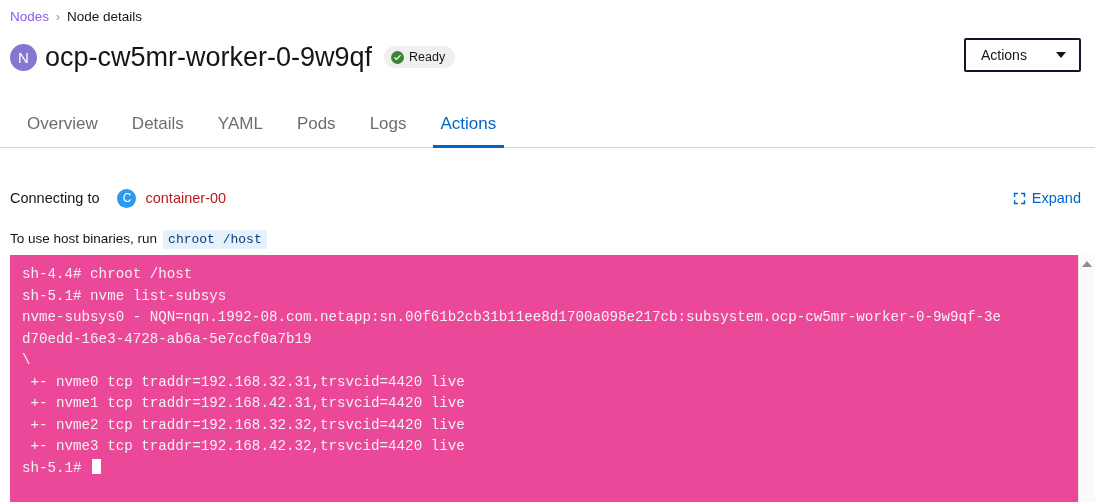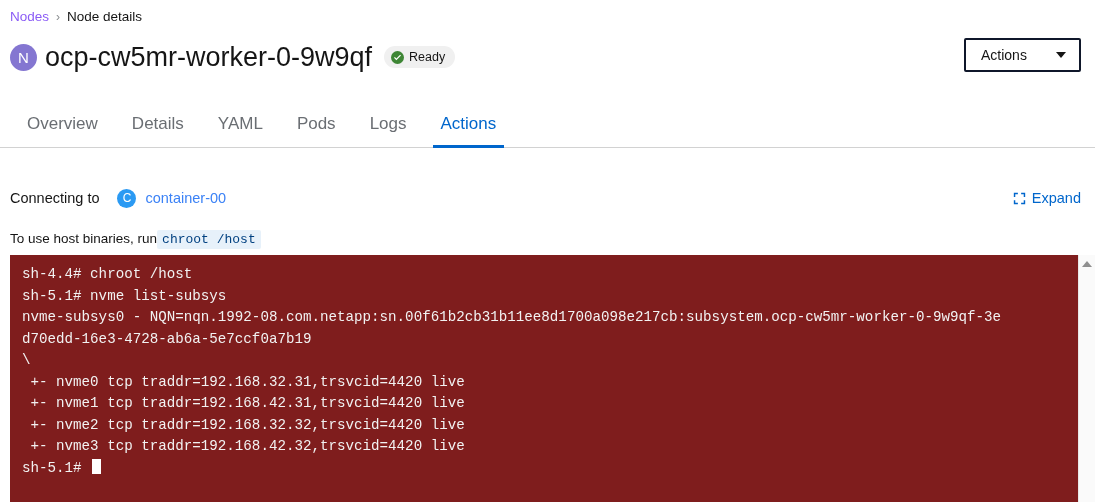--- a/index.html
+++ b/index.html
@@ -168,21 +168,21 @@
     border-radius: 50%;
     background: #2b9af3;
     color: #ffffff;
     font-size: 12px;
     display: flex;
     align-items: center;
     justify-content: center;
     margin-right: 9px;
     flex: 0 0 auto;
   }
-  .container-name { color: #3b82f6; font-size: 14.5px; }
+  .container-name { color: #b91c1c; font-size: 14.5px; }
   .expand-link {
     margin-left: auto;
     display: flex;
     align-items: center;
     gap: 6px;
     color: #06c;
     font-size: 14.5px;
     cursor: pointer;
     text-decoration: none;
   }
@@ -192,21 +192,21 @@
   .hint-row {
     position: absolute;
     left: 10px;
     top: 230px;
     font-size: 13.5px;
     color: #151515;
     display: flex;
     align-items: baseline;
     gap: 0;
   }
-  .hint-text { }
+  .hint-text { margin-right: 6px; }
   .code-chip {
     font-family: "Liberation Mono", monospace;
     font-size: 13px;
     background: #e7f1fa;
     color: #004080;
     padding: 2px 5px;
     border-radius: 2px;
     white-space: pre;
   }
 
@@ -216,21 +216,21 @@
     left: 10px;
     top: 255px;
     width: 1085px;
     height: 247px;
     display: flex;
     background: #000000;
     overflow: hidden;
   }
   .terminal {
     flex: 1 1 auto;
-    background: #7f1d1d;
+    background: #ec4899;
     color: #f2f2f2;
     font-family: "Liberation Mono", monospace;
     font-size: 14.2px;
     line-height: 21.5px;
     padding: 9px 4px 0 12px;
     white-space: pre;
     overflow: hidden;
   }
   .term-line { white-space: pre; }
   .cursor {

